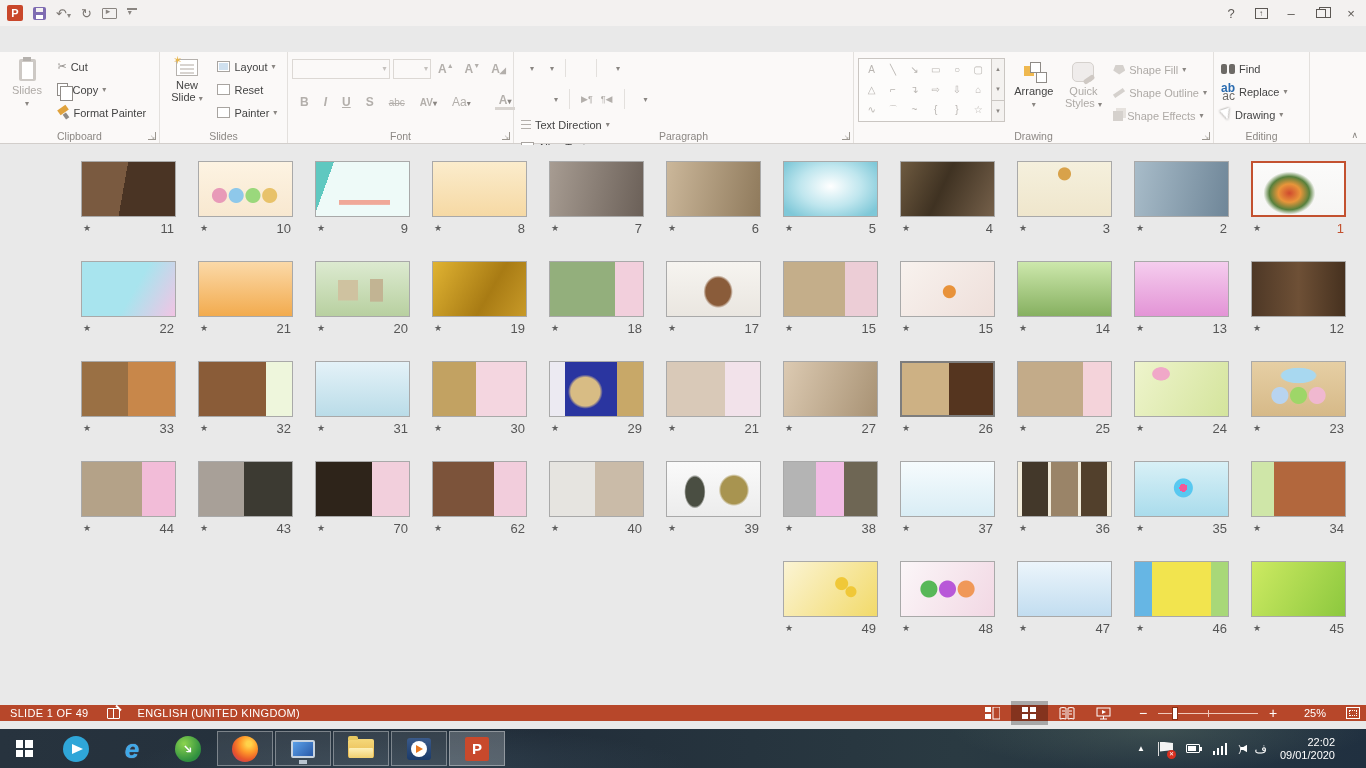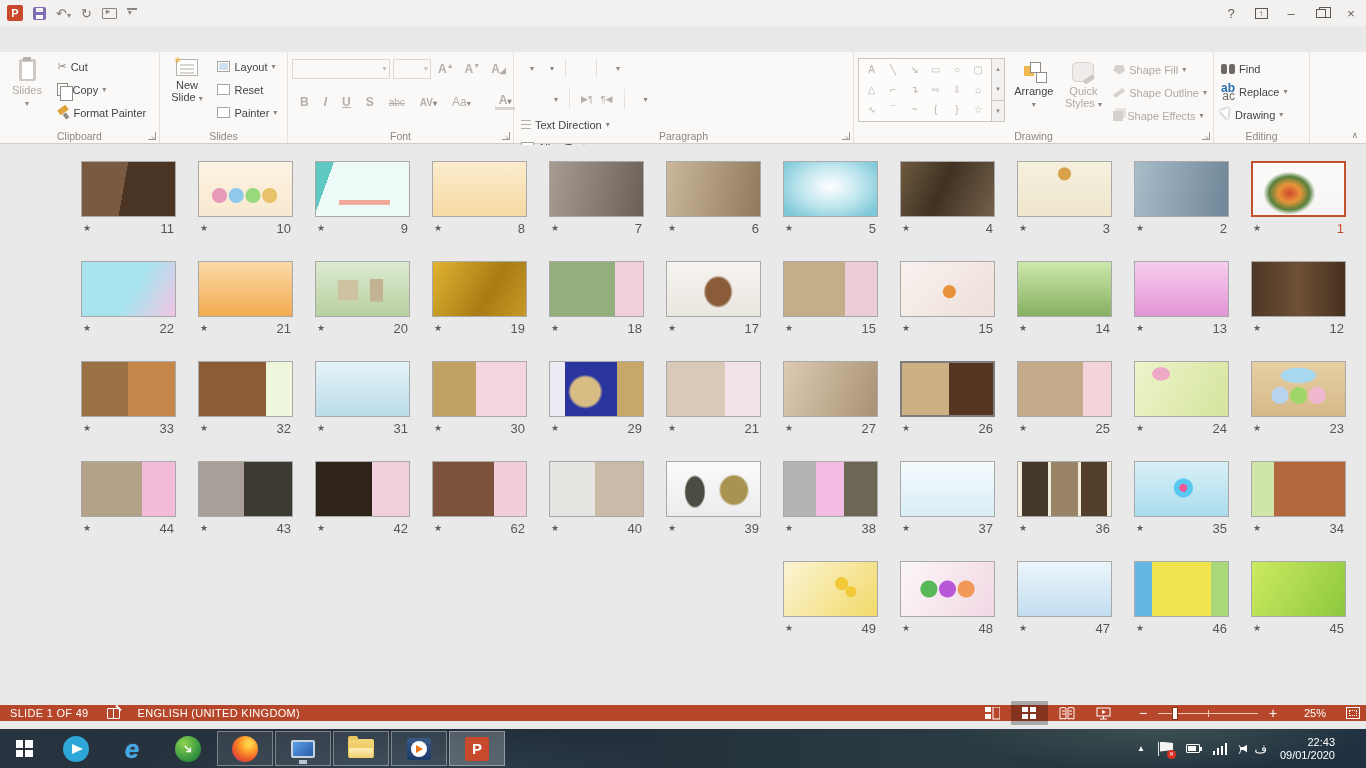--- a/index.html
+++ b/index.html
@@ -699,21 +699,21 @@
           <div class="thumb" style="background: linear-gradient(90deg, rgb(124, 83, 58) 0px, rgb(124, 83, 58) 66%, rgb(242, 205, 220) 66%);"></div>
           <div class="cellmeta">
             <span class="star">★</span>
             <span class="num">62</span>
           </div>
         </div>
         <div class="cell">
           <div class="thumb" style="background: linear-gradient(90deg, rgb(46, 36, 26) 0px, rgb(46, 36, 26) 60%, rgb(242, 207, 220) 60%);"></div>
           <div class="cellmeta">
             <span class="star">★</span>
-            <span class="num">42</span>
+            <span class="num">70</span>
           </div>
         </div>
         <div class="cell">
           <div class="thumb" style="background: linear-gradient(90deg, rgb(168, 160, 152) 0px, rgb(168, 160, 152) 48%, rgb(60, 58, 50) 48%);"></div>
           <div class="cellmeta">
             <span class="star">★</span>
             <span class="num">43</span>
           </div>
         </div>
         <div class="cell">
@@ -861,20 +861,20 @@
           <i style="height:7px"></i>
           <i style="height:9px"></i>
           <i style="height:12px"></i>
         </span>
       <span style="display:flex;align-items:center">
           <span class="spkic"></span>
           <span class="spk-wave">)</span>
         </span>
       <span class="langind">ف</span>
       <span class="clock">
-        <span>22:43</span><br>
+        <span>22:02</span><br>
         <span>09/01/2020</span>
       </span>
       <span class="showdesk"></span>
     </div>
   </div>
 
 </div>
 
 </body></html>

